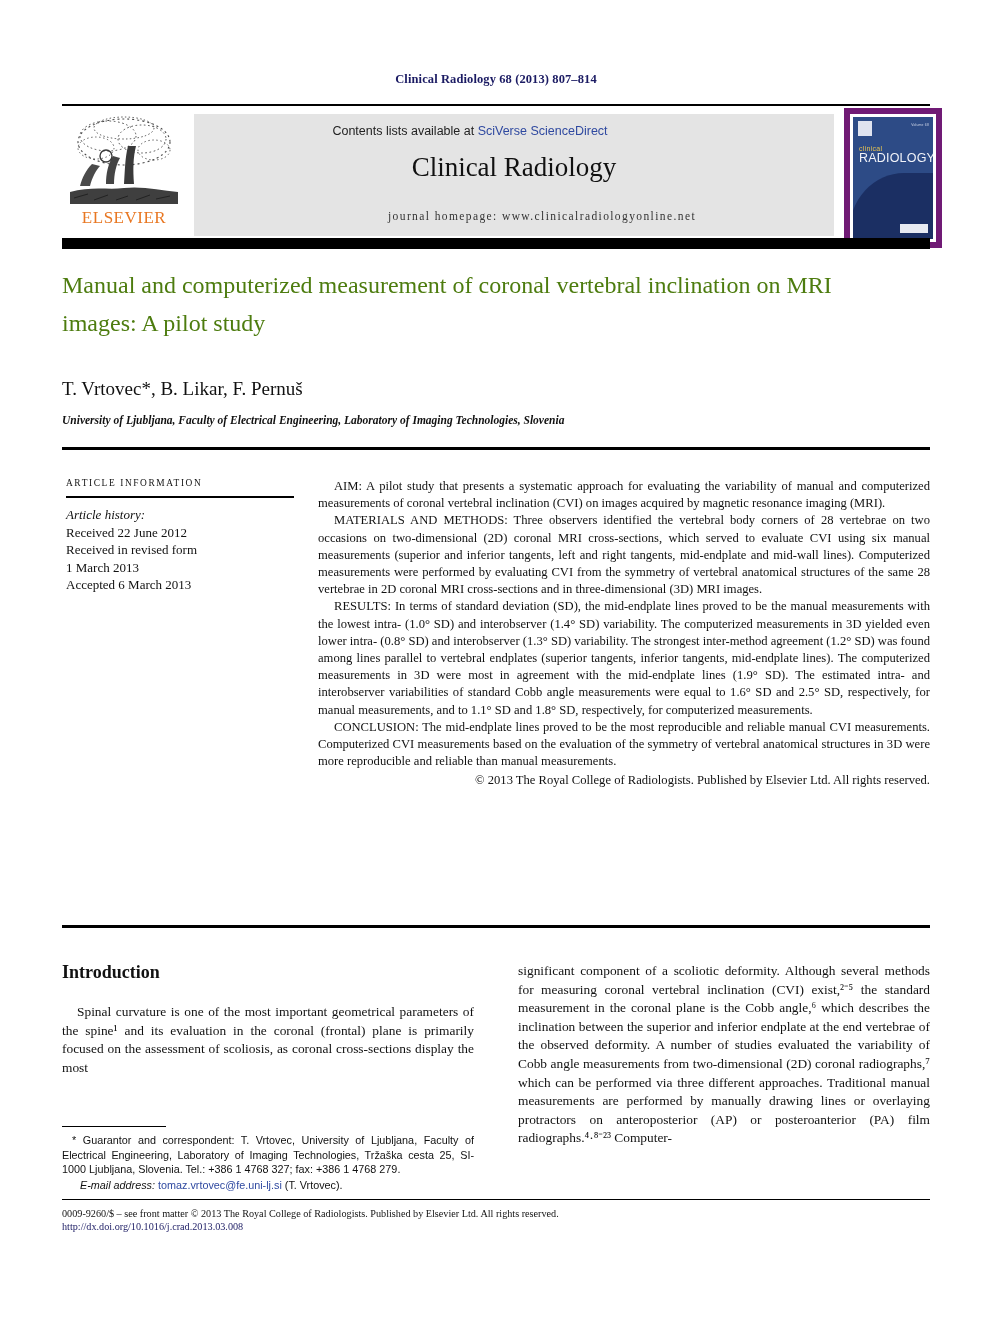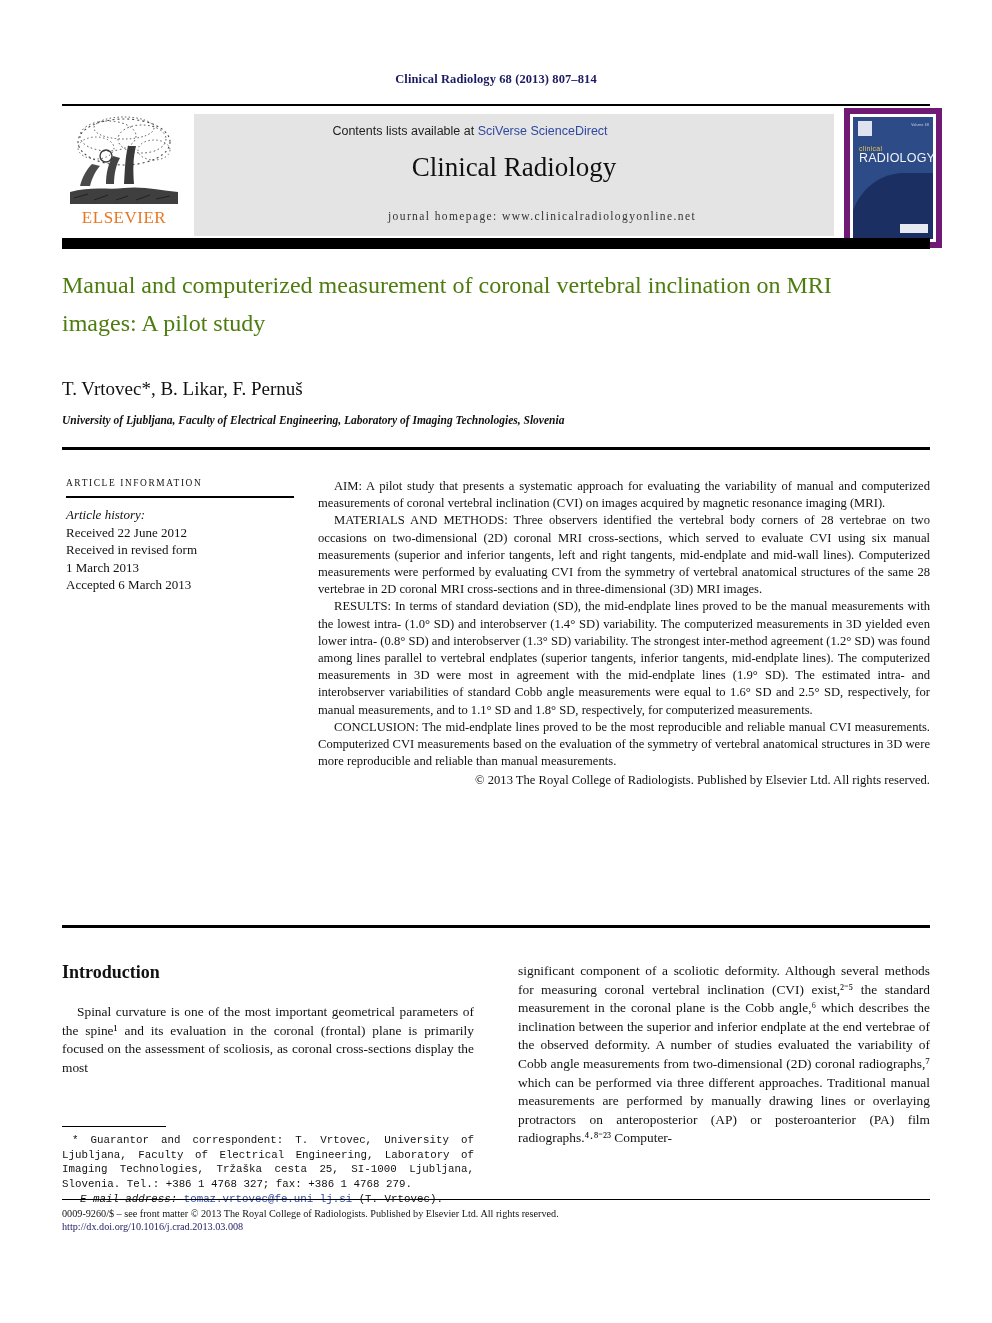--- a/index.html
+++ b/index.html
@@ -303,21 +303,21 @@
     left: 62px; top: 1126px;
     width: 412px;
   }
   .footnote-rule {
     width: 104px;
     height: 1.4px;
     background: #000;
     margin-bottom: 6px;
   }
   .footnote-body {
-    font-family: Liberation Mono, monospace;
+    font-family: Liberation Sans, sans-serif;
     font-size: 10.8px;
     line-height: 14.4px;
     text-align: justify;
     color: #111;
   }
   .footnote-body .fn1 { text-indent: 10px; display:block; }
   .footnote-body .fn2 { text-indent: 18px; display:block; margin-top: 1px; }
   .footnote-body i { font-style: italic; }
   .footnote-body a, .mail { color: #2f49a0; text-decoration: none; }
 

